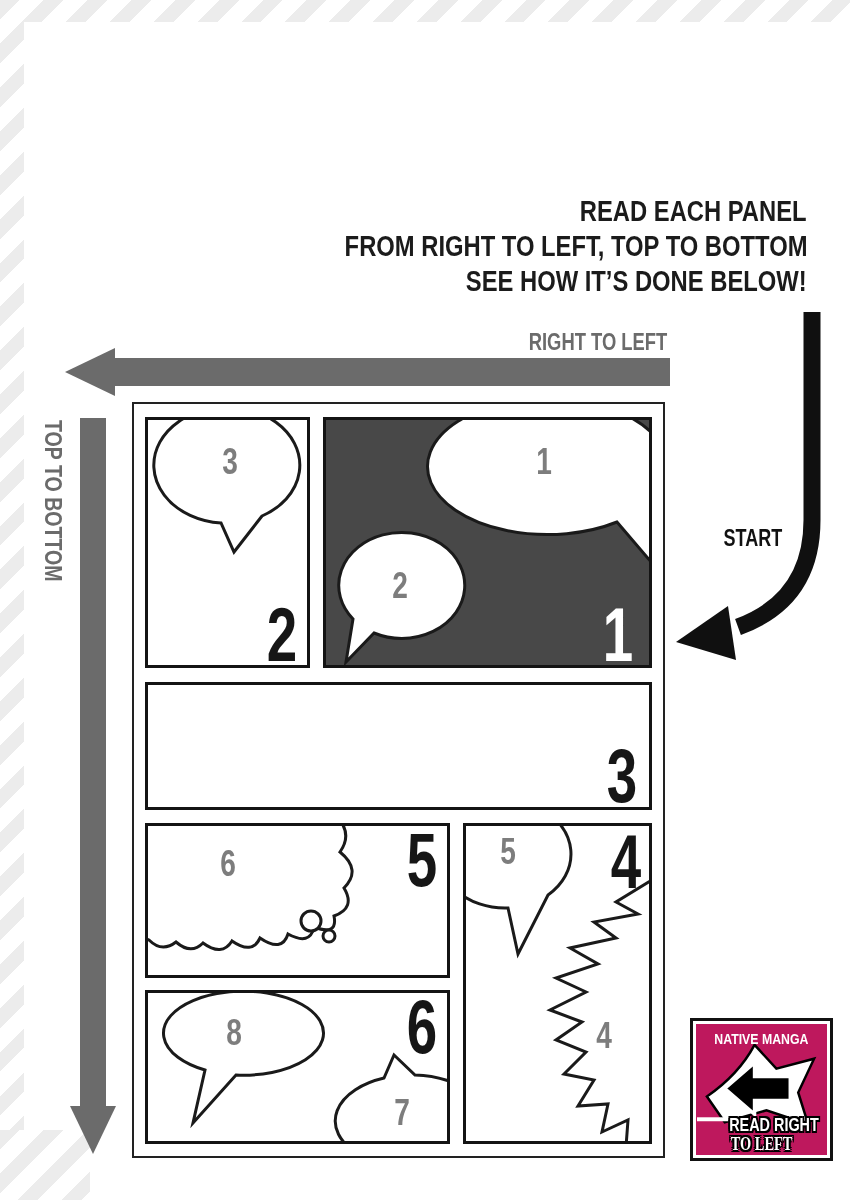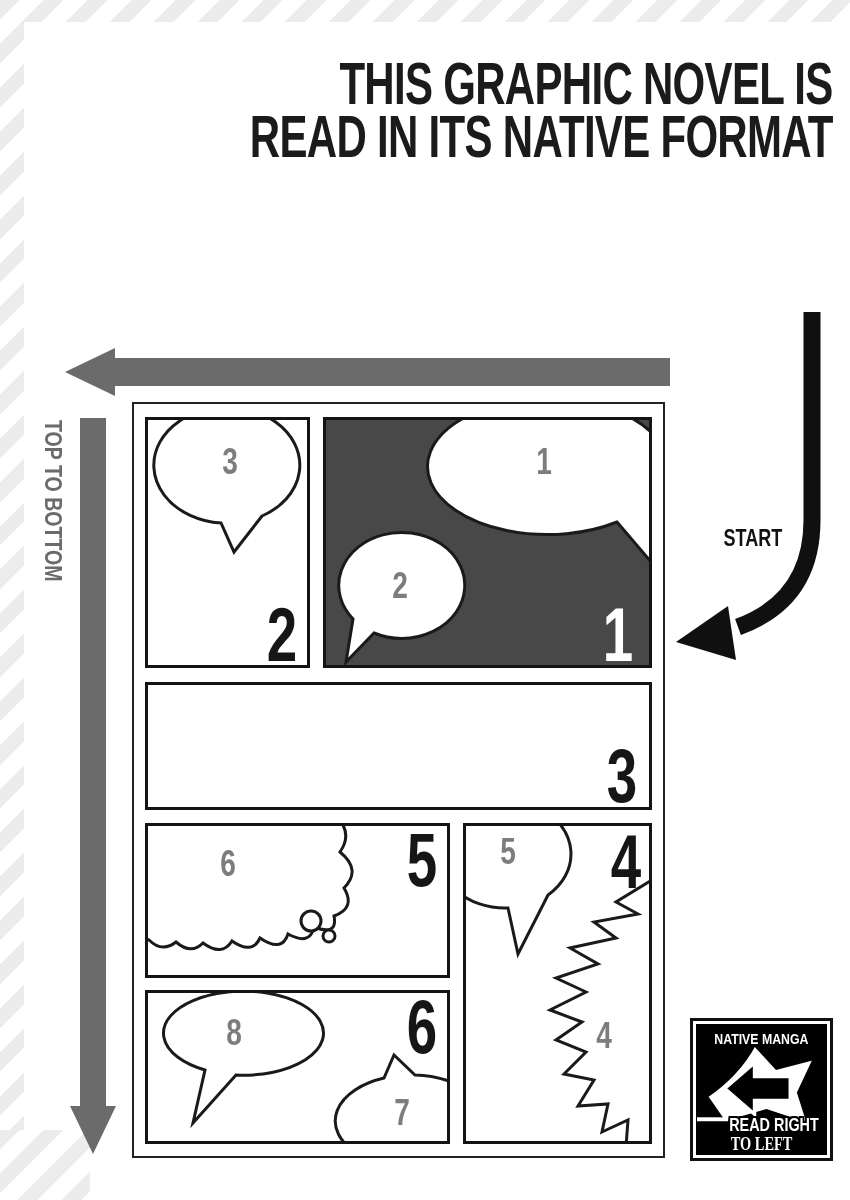--- a/index.html
+++ b/index.html
@@ -48,45 +48,49 @@
 
   .bubble{fill:#ffffff;stroke:#1a1a1a;stroke-width:3;}
 
   
   .start-text{position:absolute;left:660px;top:520px;width:122px;text-align:right;
               font-size:24px;line-height:36px;font-weight:800;color:#111;}
   .start-text .cond{transform:scaleX(.75);}
 
   
   .badge{position:absolute;left:690px;top:1018px;width:143px;height:143px;box-sizing:border-box;
-         background:#000000;border:3px solid #111;box-shadow:inset 0 0 0 3px #fff;}
+         background:#be185d;border:3px solid #111;box-shadow:inset 0 0 0 3px #fff;}
   .badge svg{position:absolute;left:4px;top:4px;width:129px;height:129px;}
   .badge-text{position:absolute;width:100%;text-align:center;color:#fff;font-weight:800;line-height:1;}
   .badge-title{top:10px;font-size:15px;}
   .badge-title .cond{transform:scaleX(.82);transform-origin:center;}
   .badge-line{font-size:18px;
     text-shadow:-2px -2px 0 #000,2px -2px 0 #000,-2px 2px 0 #000,2px 2px 0 #000,0 -2px 0 #000,0 2px 0 #000,-2px 0 0 #000,2px 0 0 #000;}
   .badge-line .cond{transform:scaleX(.8);transform-origin:center;}
   .badge-l1{top:95px;text-align:right;}
   .badge-l2{top:114px;font-family:Liberation Serif, serif;}
 </style>
 </head>
 <body>
 
 <div class="stage">
 
   <div class="stripes top"></div>
   <div class="stripes left"></div>
   <div class="stripes bottom-left"></div>
 
-  <div class="title">
-    <div><span class="cond">THIS GRAPHIC NOVEL IS</span></div>
-    <div><span class="cond">READ IN ITS NATIVE FORMAT</span></div>
+  <div class="subtitle">
+    <div><span class="cond">READ EACH PANEL</span></div>
+    <div><span class="cond">FROM RIGHT TO LEFT, TOP TO BOTTOM</span></div>
+    <div><span class="cond">SEE HOW IT’S DONE BELOW!</span></div>
   </div>
 
+  <div class="rtl-label">
+    <span class="cond">RIGHT TO LEFT</span>
+  </div>
   <svg class="arrow-svg" style="left:63px;top:346px;" width="607" height="52" viewBox="0 0 607 52">
     <rect x="48" y="12" width="559" height="28" fill="#6b6b6b"></rect>
     <polygon points="2,26 52,2 52,50" fill="#6b6b6b"></polygon>
   </svg>
 
   <div class="ttb-label">
     <span class="inner">TOP TO BOTTOM</span>
   </div>
   <svg class="arrow-svg" style="left:70px;top:418px;" width="46" height="737" viewBox="0 0 46 737">
     <rect x="10" y="0" width="26" height="692" fill="#6b6b6b"></rect>

